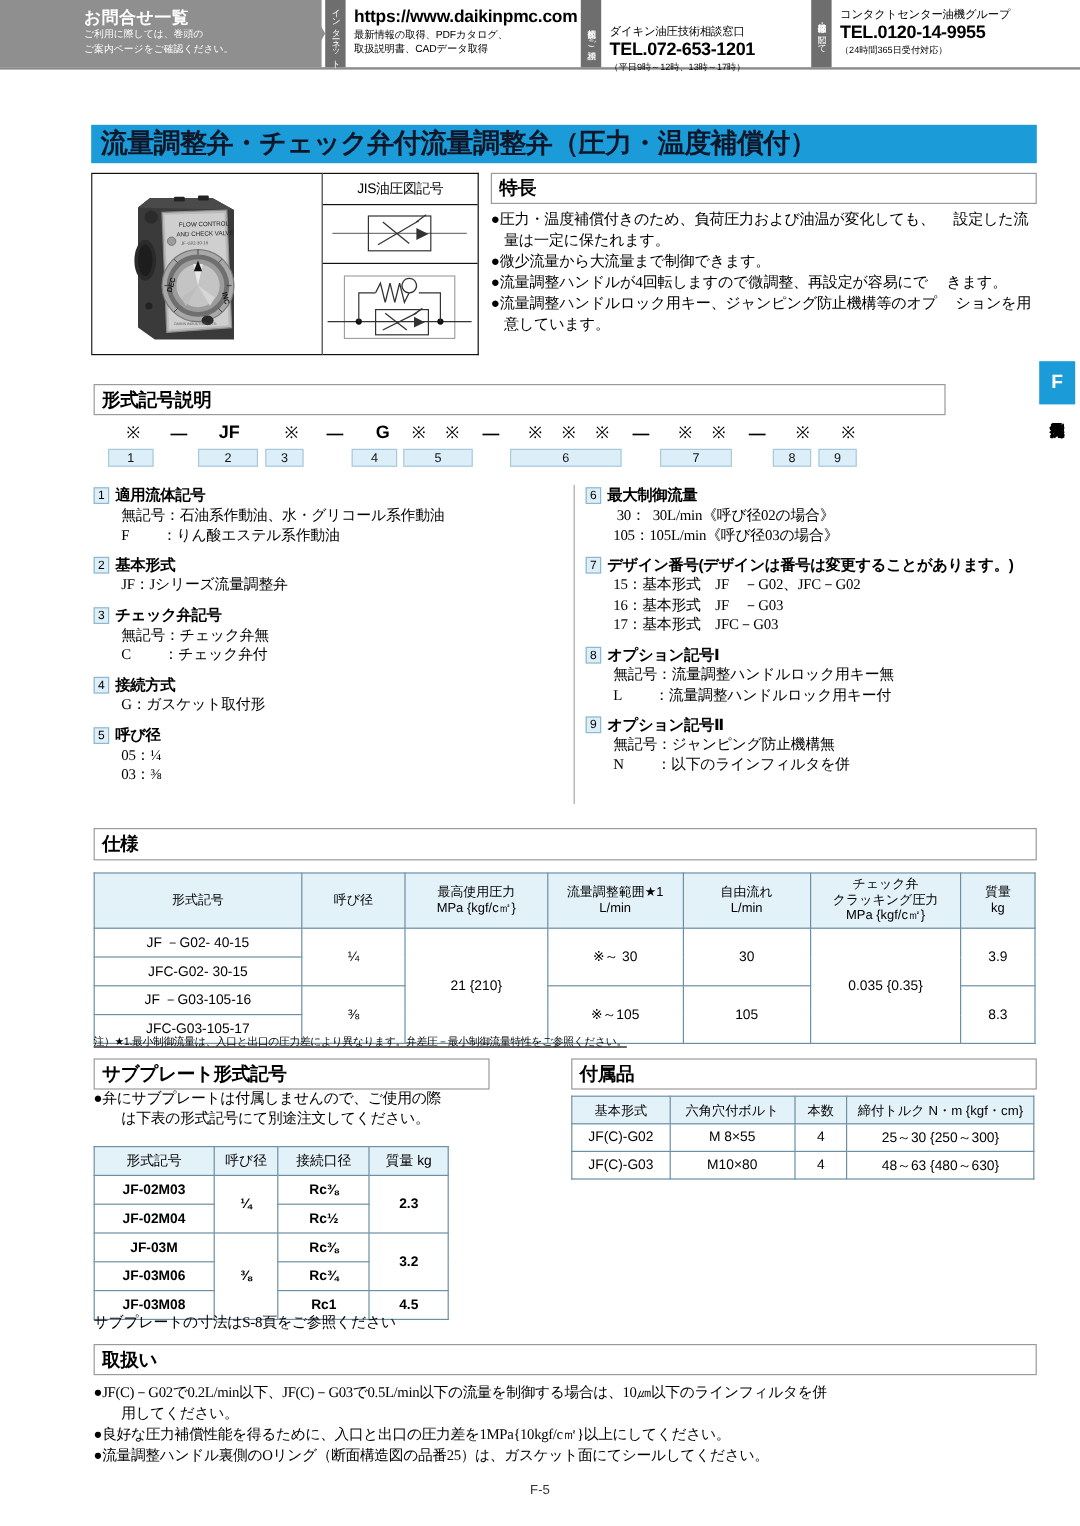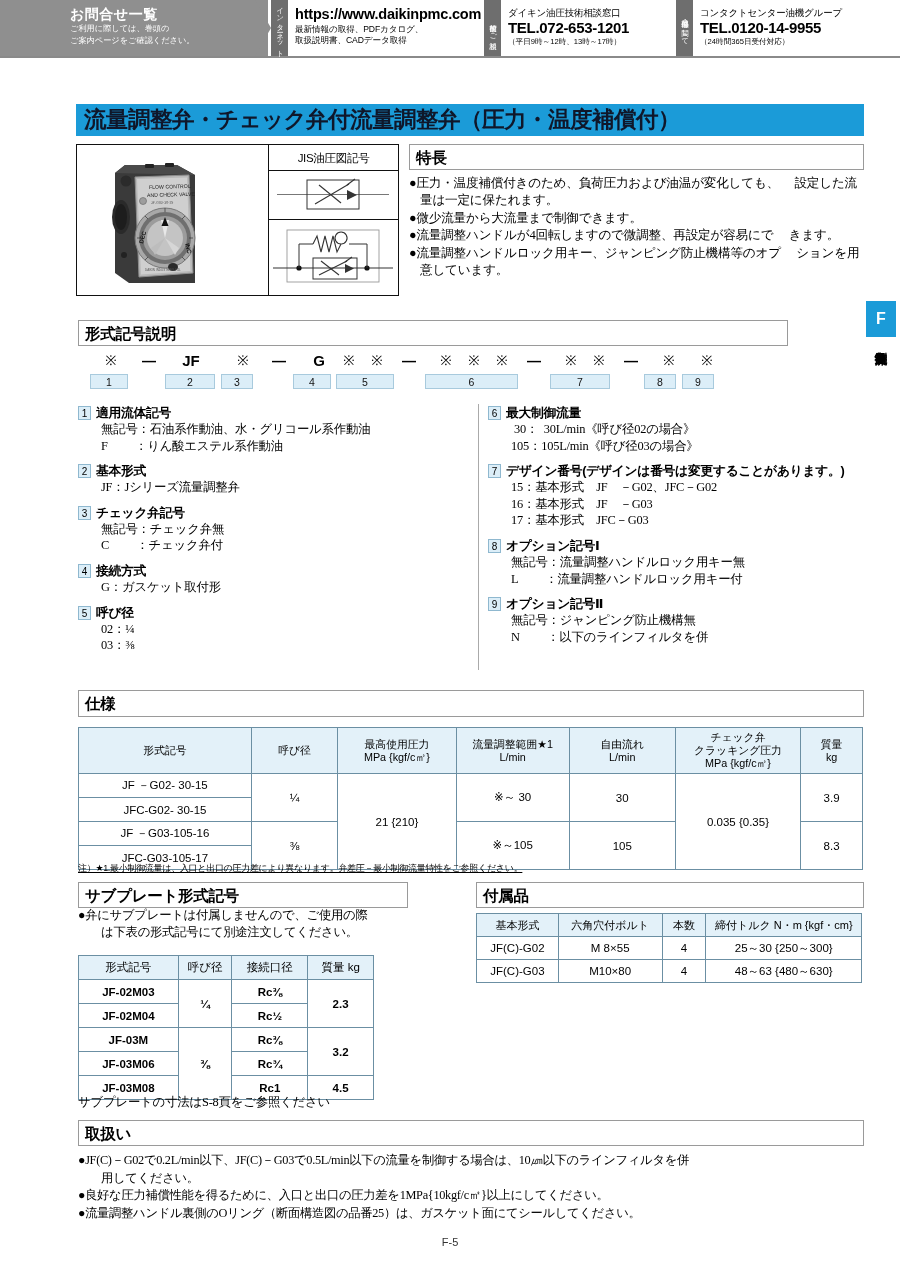--- a/index.html
+++ b/index.html
@@ -217,21 +217,21 @@
         <div class="seg-main">https://www.daikinpmc.com</div>
         <div class="seg-l1">最新情報の取得、PDFカタログ、</div>
         <div class="seg-l2">取扱説明書、CADデータ取得</div>
       </div>
     </div>
 
     <div class="hdr-seg" style="left:484px;">
       <div class="vtab">
           <span>技術的なご相談</span>
         </div>
-      <div class="seg-body" style="width:175px;">
+      <div class="seg-body" style="width:175px;margin-top:14px;">
         <div class="seg-cap">ダイキン油圧技術相談窓口</div>
         <div class="seg-tel">TEL.072-653-1201</div>
         <div class="seg-note">（平日9時～12時、13時～17時）</div>
       </div>
     </div>
 
     <div class="hdr-seg" style="left:676px;">
       <div class="vtab">
           <span>部品・修理に関して</span>
         </div>
@@ -406,21 +406,21 @@
           <span class="d-num">4</span>
           <span class="d-title">接続方式</span>
         </div>
         <div class="d-line">G：ガスケット取付形</div>
       </div>
       <div class="d-item">
         <div class="d-head">
           <span class="d-num">5</span>
           <span class="d-title">呼び径</span>
         </div>
-        <div class="d-line">02：¼</div>
+        <div class="d-line">05：¼</div>
         <div class="d-line">03：⅜</div>
       </div>
     </div>
   <div class="desc-col desc-right" id="desc-right">
       <div class="d-item">
         <div class="d-head">
           <span class="d-num">6</span>
           <span class="d-title">最大制御流量</span>
         </div>
         <div class="d-line"> 30：  30L/min《呼び径02の場合》</div>
@@ -468,21 +468,21 @@
 L/min</span></th>
         <th style="width:122px;"><span style="white-space:pre-line">チェック弁
 クラッキング圧力
 MPa {kgf/c㎡}</span></th>
         <th style="width:60px;"><span style="white-space:pre-line">質量
 kg</span></th>
       </tr>
     </thead>
     <tbody>
       <tr>
-        <td>JF －G02- 30-15</td>
+        <td>JF －G02- 40-15</td>
         <td rowspan="2">¼</td>
         <td rowspan="4">21 {210}</td>
         <td rowspan="2">※～ 30</td>
         <td rowspan="2">30</td>
         <td rowspan="4">0.035 {0.35}</td>
         <td rowspan="2">3.9</td>
       </tr>
       <tr>
         <td>JFC-G02- 30-15</td>
       </tr>

